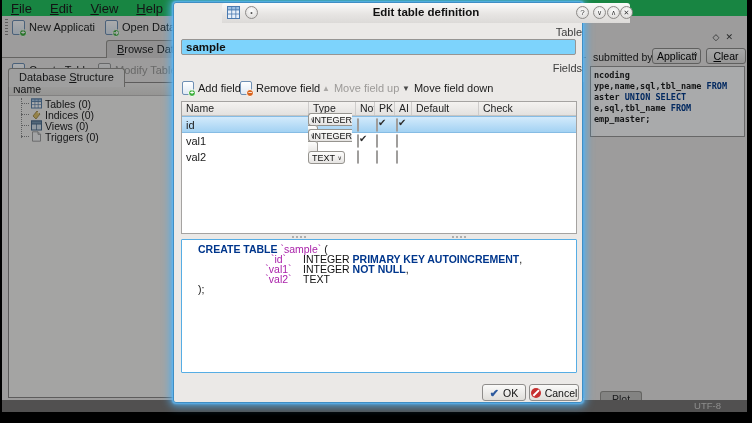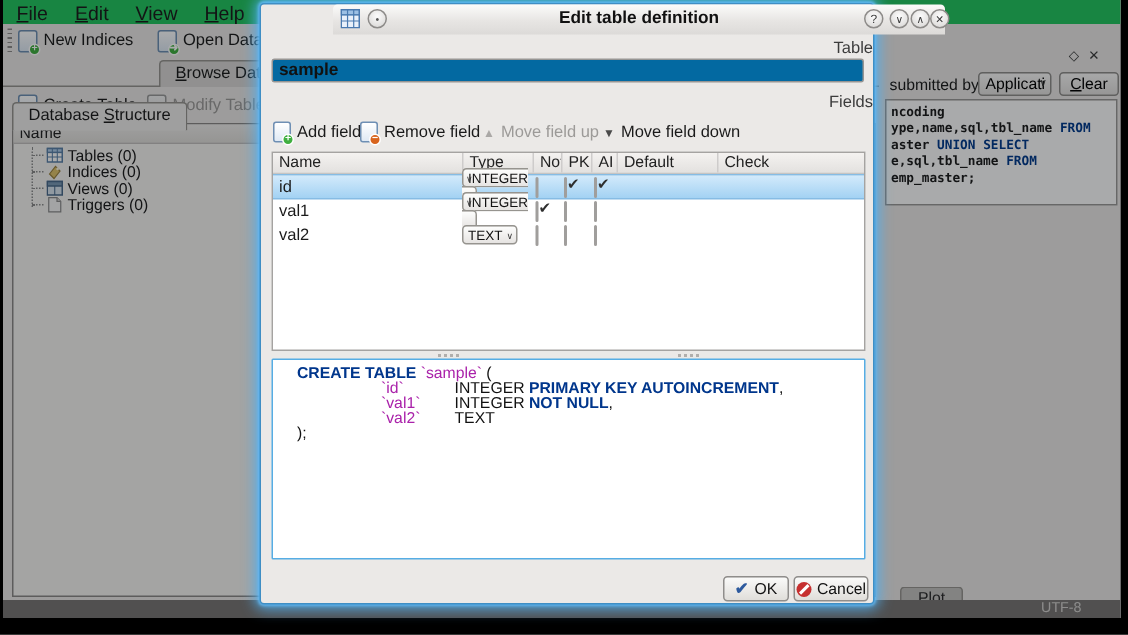--- a/index.html
+++ b/index.html
@@ -68,21 +68,21 @@
   .app-ico { position:absolute; left:5px; top:3px; }
   .tb-round { position:absolute; top:3px; width:13px; height:13px; border-radius:50%; border:1px solid #8d8b89;
               background:radial-gradient(circle at 50% 35%, #fcfcfc, #d6d4d2); text-align:center; font-size:8px; line-height:11px; color:#3a3a3a; }
   .sticky-btn::after { content:"•"; font-size:7px; color:#555; }
   .help-btn::after { content:"?"; }
   .min-btn::after { content:"∨"; font-size:7px; }
   .max-btn::after { content:"∧"; font-size:7px; }
   .close-btn::after { content:"✕"; font-size:7px; }
 
   .grp-label { position:absolute; width:100%; text-align:right; color:#3c3c3c;padding-left:41px; }
-  .name-input { position:absolute; left:7px; top:36px; width:395px; height:16px; background:#0369a1; border:1px solid #979593; border-radius:2px;
+  .name-input { position:absolute; left:7px; top:36px; width:395px; height:16px; background:#7dd3fc; border:1px solid #979593; border-radius:2px;
                 font-weight:bold; font-size:11.5px; padding:1px 4px; color:#111; font-family:"Liberation Sans", sans-serif; }
 
   .fieldbar { position:absolute; left:0; top:76px; width:100%; height:18px; }
   .fieldbtn { position:absolute; top:0; height:18px; display:flex; align-items:center; gap:4px; font-size:11px; color:#1a1a1a; }
   .fieldbtn.disabled { color:#9c9a98; }
   .tri { font-size:8px; color:#4a4a4a; }
   .tri.dis { color:#aaa8a6; }
 
   .ftable { position:absolute; left:7px; top:98px; width:396px; height:133px; background:#fff; border:1px solid #a5a3a1; }
   .fhead { display:flex; height:14px; background:linear-gradient(#f4f2f0,#e3e1df); border-bottom:1px solid #c6c4c2; font-size:10.5px; color:#222; }
@@ -104,21 +104,21 @@
 
   .splitgrip { position:absolute; left:0; top:231px; width:100%; height:5px; }
   .splitgrip i { position:absolute; top:2px; width:14px; border-top:2px dotted #b0aeac; }
 
   .sqlbox { position:absolute; left:7px; top:236px; width:396px; height:134px; background:#fff; border:1px solid #56ade4; border-radius:1px;
             font-size:10.5px; line-height:10px; padding:4px 0 0 16px; color:#111; }
   .sqlrow { white-space:pre; }
   .kwd { color:#00368c; font-weight:bold; }
   .idn { color:#aa22aa; }
   .ind { display:inline-block; width:56px; }
-  .fname { display:inline-block; width:49px; }
+  .fname { display:inline-block; width:49px;text-align:center; }
 
   .dlgbtns { position:absolute; left:0; top:381px; width:100%; height:18px; }
   .pushbtn { position:absolute; top:0; height:17px; border:1px solid #8f8d8b; border-radius:3px;
              background:linear-gradient(#fafaf9,#e0deda); display:flex; align-items:center; justify-content:center; gap:4px; font-size:10.5px; color:#111; }
   .ok-ico { color:#2d5a9e; font-size:11px; font-weight:bold; line-height:10px; }
   .cancel-ico { position:relative; width:10px; height:10px; border-radius:50%; background:#c62f2f; flex:0 0 10px; }
   .cancel-ico::after { content:""; position:absolute; left:1px; top:4.5px; width:8px; height:1.5px; background:#fff; transform:rotate(-45deg); }
 </style>
 </head>
 <body>
@@ -128,21 +128,21 @@
   <div class="menubar">
     <span class="mitem"><u>F</u>ile</span><span class="mitem"><u>E</u>dit</span><span class="mitem"><u>V</u>iew</span><span class="mitem"><u>H</u>elp</span>
   </div>
 
   <div class="toolbar">
     <div class="tgrip"></div>
     <div class="toolbtn" style="left:10px; top:2px;">
       <span class="doc-icon">
           <span class="badge green">+</span>
         </span>
-      <span>New Indices</span>
+      <span>New Applicati</span>
     </div>
     <div class="toolbtn" style="left:103px; top:2px;">
       <span class="doc-icon">
           <span class="badge green">➜</span>
         </span>
       <span>Open Database</span>
     </div>
   </div>
 
   <div class="tabbar">

